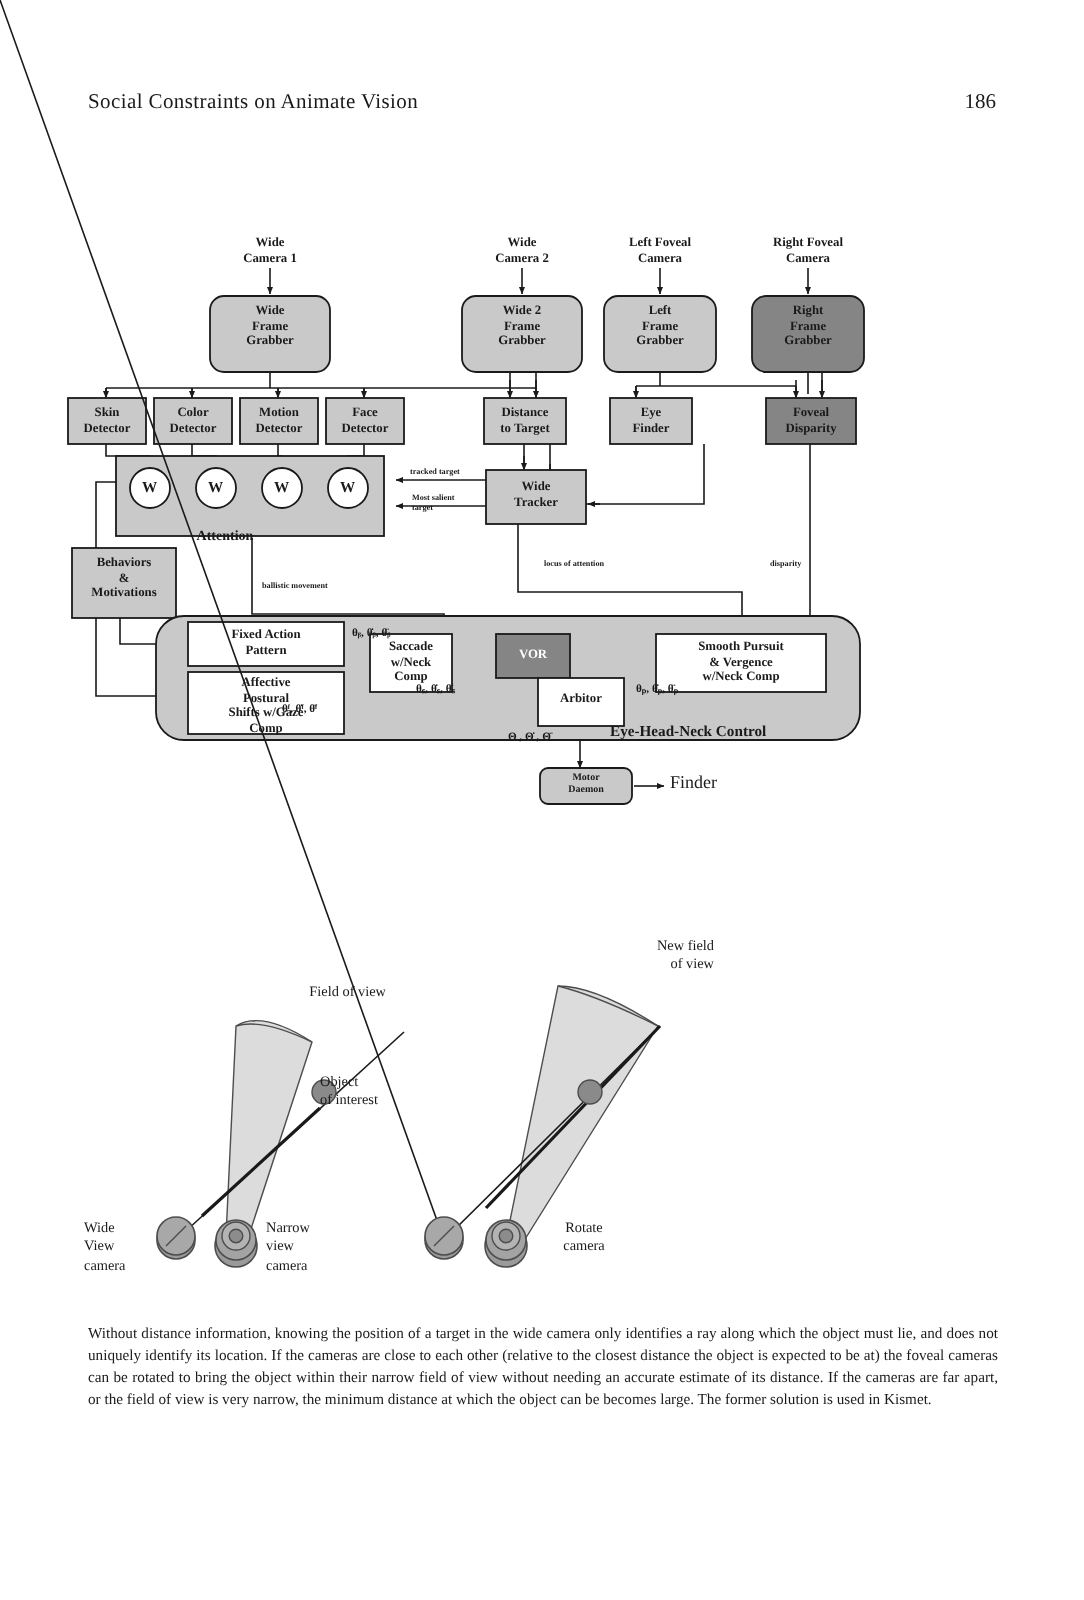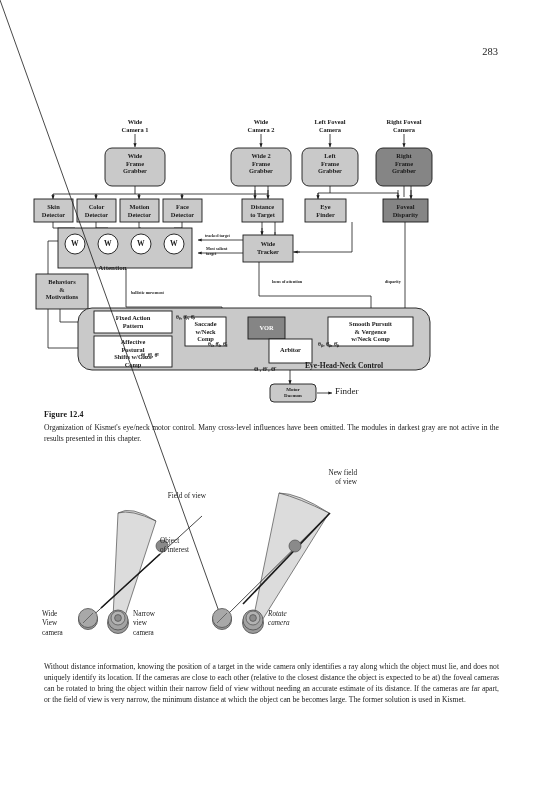--- a/index.html
+++ b/index.html
@@ -27,21 +27,22 @@
   .bigw{position:absolute;font-size:7.6px;font-weight:bold;}
   .ehn{position:absolute;font-size:7.6px;font-weight:bold;}
   .motors{position:absolute;font-size:9px;}
   .f5lbl{position:absolute;font-size:7.2px;line-height:1.3;text-align:right;}
 </style>
 </head>
 <body>
 
 <div class="page">
 
-  <div class="pageno">283</div>
+  <div class="runhead">Social Constraints on Animate Vision</div>
+  <div class="pageno">186</div>
 
   <div class="canvas">
     <svg width="542" height="420" viewBox="0 0 542 420">
       <defs>
         <marker id="ah" markerWidth="6" markerHeight="6" refX="4.6" refY="2" orient="auto">
           <path d="M0,0 L4.8,2 L0,4 z" fill="#1a1a1a"></path>
         </marker>
       </defs>
       <g stroke="#1a1a1a" stroke-width="0.8" fill="none" marker-end="url(#ah)">
         <path d="M135,134 L135,147"></path>
@@ -243,24 +244,20 @@
     <div class="thet" style="left:208px;top:340px;">θₛ, θ̇ₛ, θ̈ₛ</div>
     <div class="thet" style="left:141px;top:352px;">θᶠ, θ̇ᶠ, θ̈ᶠ</div>
     <div class="thet" style="left:318px;top:340px;">θₚ, θ̇ₚ, θ̈ₚ</div>
     <div class="thet" style="left:254px;top:366px;">Θ , Θ̇ , Θ̈</div>
 
     <div class="ehn" style="left:305px;top:361px;">Eye-Head-Neck Control</div>
     <div class="lbl" style="left:270px;top:387px;width:46px;font-size:5px;">Motor<br>Daemon</div>
     <div class="motors" style="left:335px;top:386px;">Finder</div>
   </div>
 
-  <div class="cap" style="top:409px;">
-    <b>Figure 12.4</b>
-    <span>Organization of Kismet's eye/neck motor control. Many cross-level influences have been omitted. The modules in darkest gray are not active in the results presented in this chapter.</span>
-  </div>
 
   <div class="canvas">
     <svg width="542" height="800" viewBox="0 0 542 800">
 
       <g>
         <path d="M113,618 L118,513 Q131,505 156,521 L124,619 Z" fill="#dcdcdc" stroke="#4d4d4d" stroke-width="0.7"></path>
         <path d="M118,513 Q131,509 156,521" fill="none" stroke="#4d4d4d" stroke-width="0.7"></path>
       </g>
 
       <line x1="88" y1="620" x2="202" y2="516" stroke="#1a1a1a" stroke-width="0.8"></line>
@@ -295,25 +292,25 @@
         <line x1="217" y1="623" x2="227" y2="613" stroke="#4d4d4d" stroke-width="0.7"></line>
       </g>
       <g>
         <circle cx="253" cy="623" r="10.5" fill="#9a9a9a" stroke="#4d4d4d" stroke-width="0.8"></circle>
         <circle cx="253" cy="620" r="10" fill="#a3a3a3" stroke="#4d4d4d" stroke-width="0.8"></circle>
         <circle cx="253" cy="618" r="7" fill="#b3b3b3" stroke="#4d4d4d" stroke-width="0.7"></circle>
         <circle cx="253" cy="618" r="3.4" fill="#8c8c8c" stroke="#4d4d4d" stroke-width="0.7"></circle>
       </g>
     </svg>
 
-    <div class="f5lbl" style="left:118px;top:492px;width:88px;">Field of view</div>
+    <div class="f5lbl" style="left:105px;top:492px;width:88px;">Field of view</div>
     <div class="f5lbl" style="left:295px;top:469px;width:62px;">New field<br>of view</div>
     <div class="f5lbl" style="left:160px;top:537px;width:60px;text-align:left;">Object<br>of interest</div>
     <div class="f5lbl" style="left:42px;top:610px;width:42px;text-align:left;">Wide<br>View<br>camera</div>
     <div class="f5lbl" style="left:133px;top:610px;width:48px;text-align:left;">Narrow<br>view<br>camera</div>
-    <div class="f5lbl" style="left:268px;top:610px;width:48px;text-align:left;font-style:italic;">Rotate<br>camera</div>
+    <div class="f5lbl" style="left:268px;top:610px;width:48px;text-align:center;">Rotate<br>camera</div>
   </div>
 
   <div class="cap" style="top:661px;">
     <span>Without distance information, knowing the position of a target in the wide camera only identifies a ray along which the object must lie, and does not uniquely identify its location. If the cameras are close to each other (relative to the closest distance the object is expected to be at) the foveal cameras can be rotated to bring the object within their narrow field of view without needing an accurate estimate of its distance. If the cameras are far apart, or the field of view is very narrow, the minimum distance at which the object can be becomes large. The former solution is used in Kismet.</span>
   </div>
 
 </div>
 
 </body></html>

